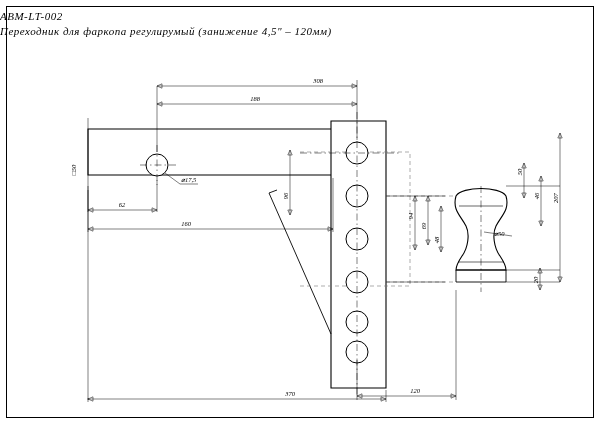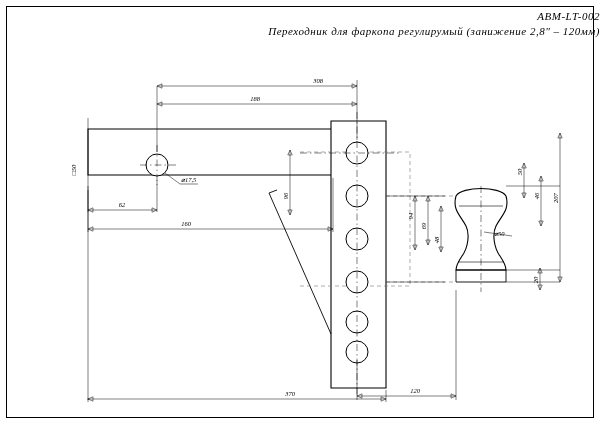--- a/index.html
+++ b/index.html
@@ -18,21 +18,21 @@
   #frame{
     position:absolute;
     left:6px;top:6px;
     width:588px;height:412px;
     border:1px solid #000;
     box-sizing:border-box;
   }
   .title-line{
     position:absolute;
     width:100%;
-    text-align:right;
+    text-align:left;
     font-style:italic;
     font-family:"Liberation Serif", serif;
     letter-spacing:0.5px;
     color:#000;
   }
   #title-code{ top:10px; font-size:11px; }
   #title-desc{ top:25px; font-size:11px; }
   svg#dwg{
     position:absolute;
     left:0;top:0;
@@ -52,21 +52,21 @@
     fill:#000;
   }
 </style>
 </head>
 <body>
 
 <div id="sheet">
   <div id="frame"></div>
 
   <div class="title-line" id="title-code">ABM-LT-002</div>
-  <div class="title-line" id="title-desc">Переходник для фаркопа регулирумый (занижение 2,8" – 120мм)</div>
+  <div class="title-line" id="title-desc">Переходник для фаркопа регулирумый (занижение 4,5" – 120мм)</div>
 
   <svg id="dwg" viewBox="0 0 600 424">
 
     <g>
       <path class="part" d="M 88,129 L 333,129 L 333,175 L 88,175 Z"></path>
     </g>
 
     <g>
       <path class="part" d="M 331,121 L 386,121 L 386,388 L 331,388 Z"></path>
     </g>

